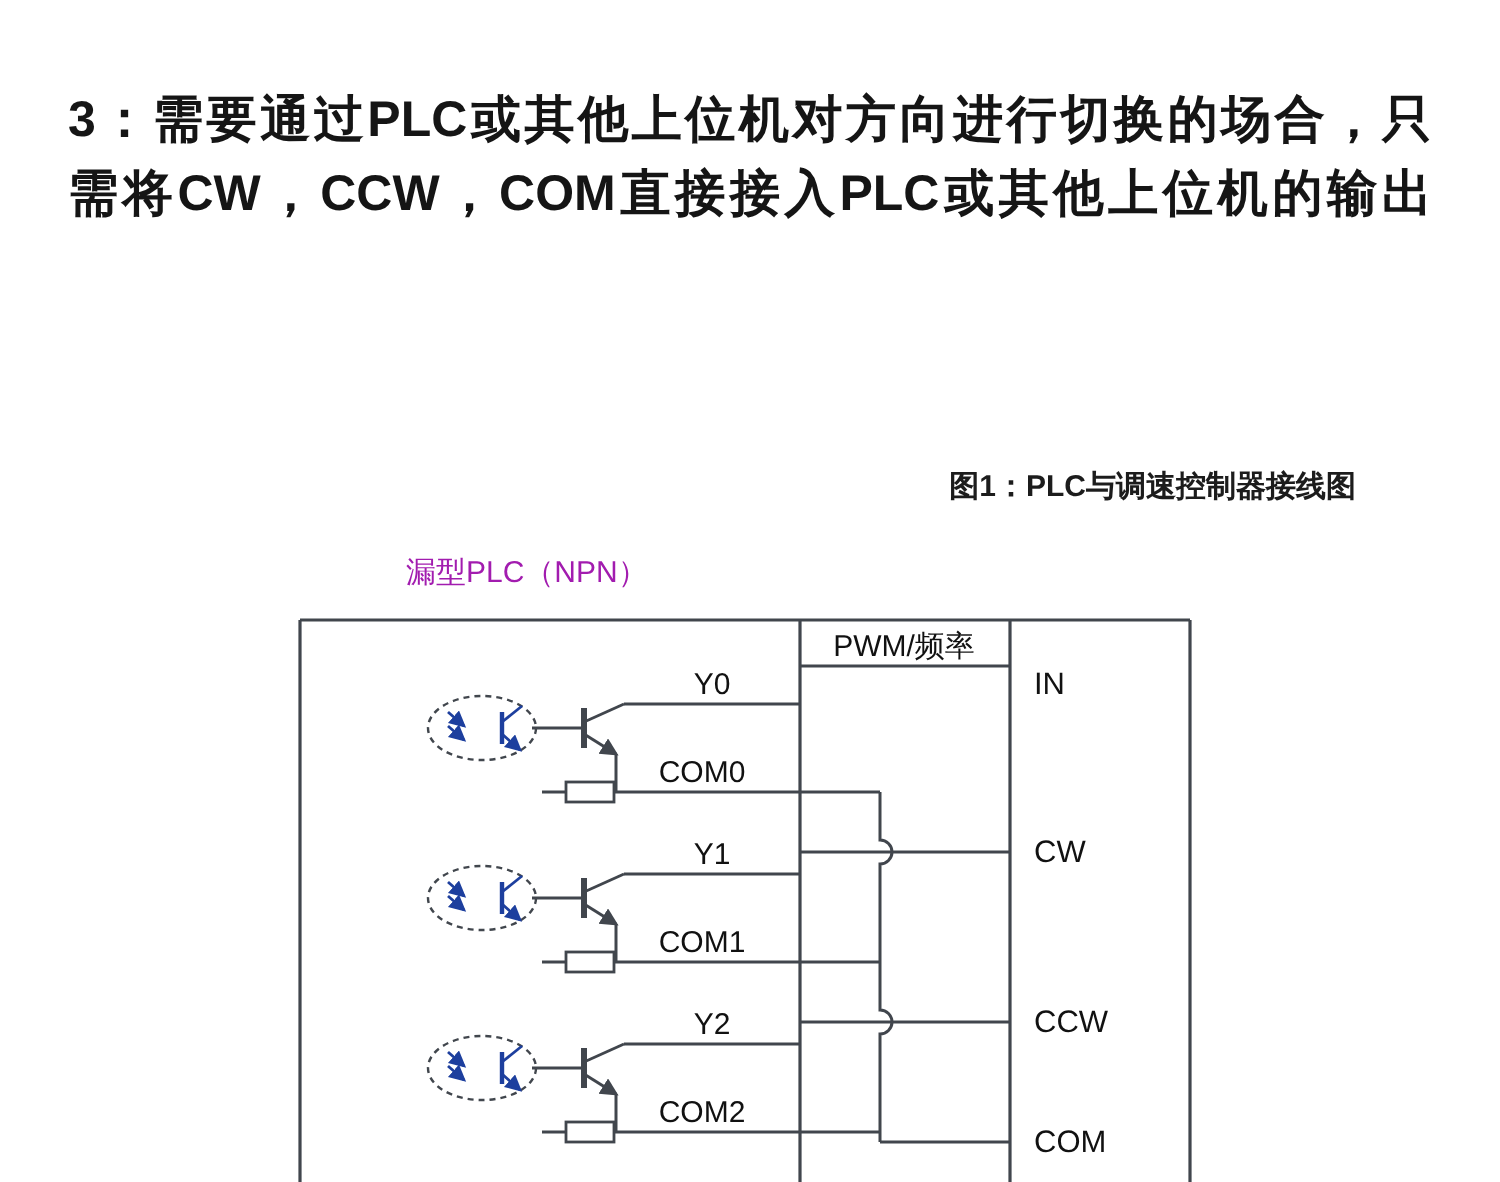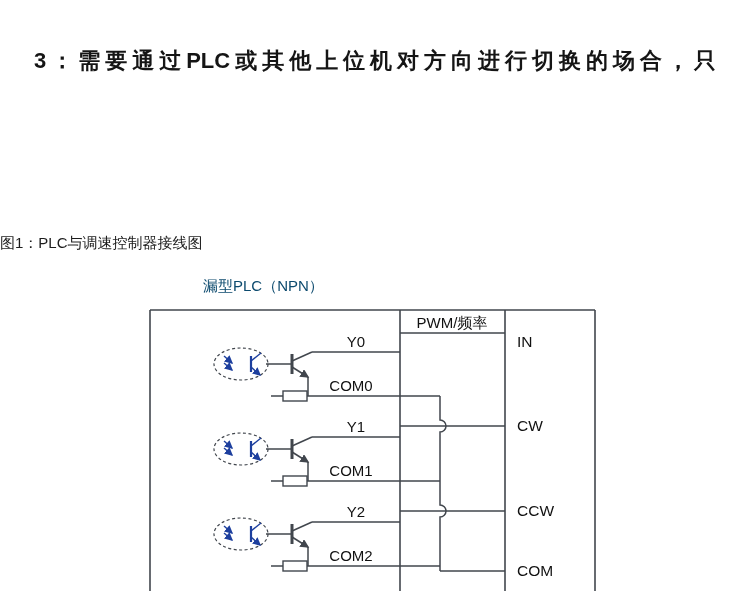--- a/index.html
+++ b/index.html
@@ -2,31 +2,31 @@
 <html><head>
 <meta charset="utf-8">
 <style>
   html,body{margin:0;padding:0;background:#fff;}
   .page{
     position:relative;width:750px;height:591px;background:#ffffff;overflow:hidden;
     font-family:"Liberation Sans",sans-serif;color:#111;
   }
   .para{
     position:absolute;left:34px;top:42px;width:682px;
-    font-size:22px;line-height:37px;font-weight:600;color:#151515;
+    font-size:25px;line-height:37px;font-weight:600;color:#151515;
   }
   .para-line{text-align:justify;text-align-last:justify;}
   .para-line.last{text-align-last:left;}
   .caption{
-    position:absolute;left:0;top:234px;width:678px;text-align:left;
-    font-size:15px;font-weight:400;color:#1c1c1c;
+    position:absolute;left:0;top:234px;width:678px;text-align:right;
+    font-size:15px;font-weight:700;color:#1c1c1c;
   }
   .plc-type{
     position:absolute;left:203px;top:277px;
-    font-size:15px;font-weight:400;color:#0c4a6e;
+    font-size:15px;font-weight:400;color:#a21caf;
   }
   svg.diagram{position:absolute;left:0;top:0;}
   .wire{stroke:#41464d;stroke-width:1.5;fill:none;}
   .frame{stroke:#41464d;stroke-width:1.6;fill:none;}
   .xthick{stroke-width:3;}
   .blue{stroke:#1d3f9e;stroke-width:1.4;fill:none;}
   .bluebar{stroke:#1d3f9e;stroke-width:2.2;fill:none;}
   .dashed{stroke:#41464d;stroke-width:1.2;fill:none;stroke-dasharray:3 2.5;}
   .resistor{fill:#ffffff;stroke:#41464d;stroke-width:1.4;}
   text{font-family:"Liberation Sans",sans-serif;fill:#111;}
@@ -34,20 +34,21 @@
   .rlabel{font-size:15.5px;}
   .hlabel{font-size:15px;}
 </style>
 </head>
 <body>
 
 <div class="page">
 
   <div class="para">
     <div class="para-line">3：需要通过PLC或其他上位机对方向进行切换的场合，只</div>
+    <div class="para-line">需将CW，CCW，COM直接接入PLC或其他上位机的输出</div>
   </div>
 
   <div class="caption">图1：PLC与调速控制器接线图</div>
 
   <div class="plc-type">漏型PLC（NPN）</div>
 
   <svg class="diagram" width="750" height="591" viewBox="0 0 750 591">
     <defs>
       <marker id="arrow-blue" markerWidth="7" markerHeight="7" refX="5" refY="3" orient="auto">
         <path d="M0,0 L6,3 L0,6 z" fill="#1d3f9e"></path>

